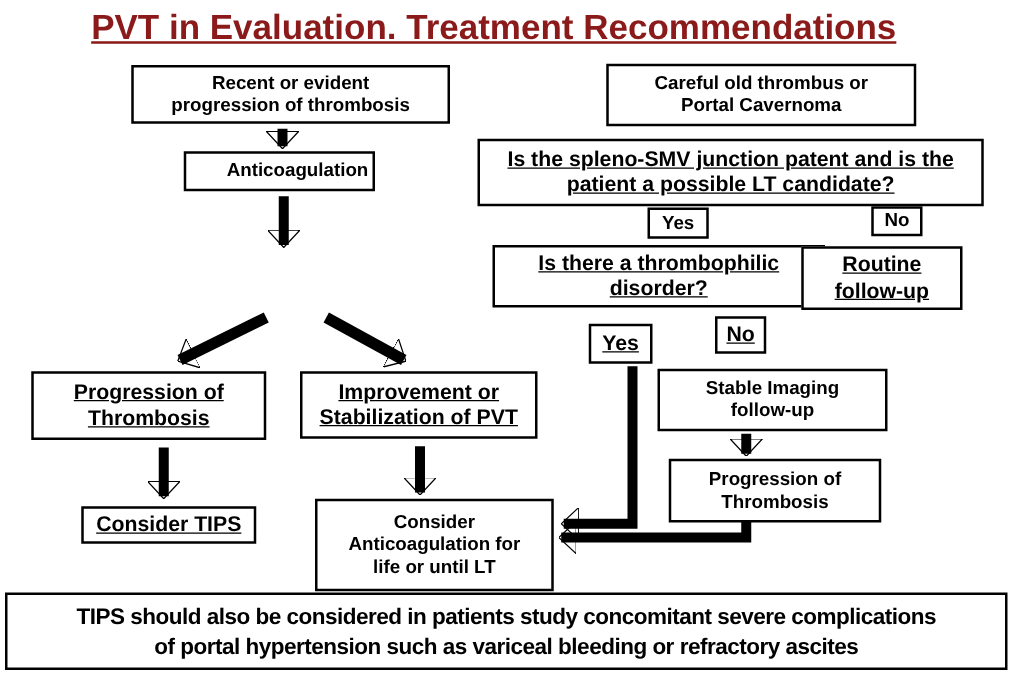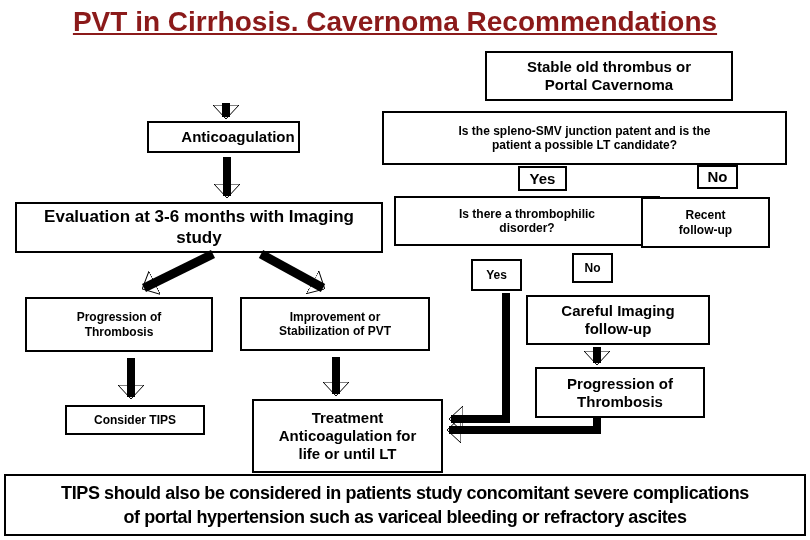--- a/index.html
+++ b/index.html
@@ -28,80 +28,80 @@
     font-weight: bold;
     display: flex;
     align-items: center;
     justify-content: center;
     text-align: center;
     line-height: 1.18;
     white-space: pre-line;
     padding: 1px 3px;
   }
   .fs15 { font-size: 15px; }
-  .fs16 { font-size: 12px; }
+  .fs16 { font-size: 17px; text-decoration: underline; }
   .fs17 { font-size: 17px; }
   .footer-box {
     font-size: 18px;
     letter-spacing: -0.4px;
     line-height: 1.35;
   }
   .arrow-layer {
     position: absolute;
     left: 0; top: 0;
     pointer-events: none;
   }
   .arrow-layer path { stroke: #000000; fill: none; stroke-linejoin: miter; }
 </style>
 </head>
 <body>
 
 <div class="canvas">
 
-  <div class="title" style="color: rgb(139, 26, 26);">PVT in Cirrhosis. Cavernoma Recommendations</div>
+  <div class="title" style="color: rgb(139, 26, 26);">PVT in Evaluation. Treatment Recommendations</div>
 
+  <div class="box fs15" style="left:105px; top:52px; width:255px; height:47px;">Recent or evident
+progression of thrombosis</div>
 
   <div class="box fs15" style="left:147px; top:121px; width:153px; height:32px;padding-left:32px;">Anticoagulation</div>
 
-  <div class="box fs17" style="left:15px; top:202px; width:368px; height:51px;">Evaluation at 3-6 months with Imaging
-study</div>
 
   <div class="box fs16" style="left:25px; top:297px; width:188px; height:55px;">Progression of
 Thrombosis</div>
 
   <div class="box fs16" style="left:65px; top:405px; width:140px; height:30px;">Consider TIPS</div>
 
   <div class="box fs16" style="left:240px; top:297px; width:190px; height:54px;">Improvement or
 Stabilization of PVT</div>
 
-  <div class="box fs15" style="left:252px; top:399px; width:191px; height:74px;">Treatment
+  <div class="box fs15" style="left:252px; top:399px; width:191px; height:74px;">Consider
 Anticoagulation for
 life or until LT</div>
 
-  <div class="box fs15" style="left:485px; top:51px; width:248px; height:50px;">Stable old thrombus or
+  <div class="box fs15" style="left:485px; top:51px; width:248px; height:50px;">Careful old thrombus or
 Portal Cavernoma</div>
 
   <div class="box fs16" style="left:382px; top:111px; width:405px; height:54px;">Is the spleno-SMV junction patent and is the
 patient a possible LT candidate?</div>
 
   <div class="box fs15" style="left:518px; top:166px; width:49px; height:25px;">Yes</div>
 
   <div class="box fs15" style="left:697px; top:165px; width:41px; height:24px;">No</div>
 
   <div class="box fs16" style="left:394px; top:196px; width:266px; height:50px;">Is there a thrombophilic
 disorder?</div>
 
-  <div class="box fs16" style="left:641px; top:197px; width:129px; height:51px;">Recent
+  <div class="box fs16" style="left:641px; top:197px; width:129px; height:51px;">Routine
 follow-up</div>
 
   <div class="box fs16" style="left:471px; top:259px; width:51px; height:32px;">Yes</div>
 
   <div class="box fs16" style="left:572px; top:253px; width:41px; height:30px;">No</div>
 
-  <div class="box fs15" style="left:526px; top:295px; width:184px; height:50px;">Careful Imaging
+  <div class="box fs15" style="left:526px; top:295px; width:184px; height:50px;">Stable Imaging
 follow-up</div>
 
   <div class="box fs15" style="left:535px; top:367px; width:170px; height:51px;">Progression of
 Thrombosis</div>
 
   <div class="box footer-box" style="left:4px; top:474px; width:802px; height:62px;">TIPS should also be considered in patients study concomitant severe complications
 of portal hypertension such as variceal bleeding or refractory ascites</div>
 
   <svg class="arrow-layer" width="810" height="540" viewBox="0 0 810 540">
     <defs>

